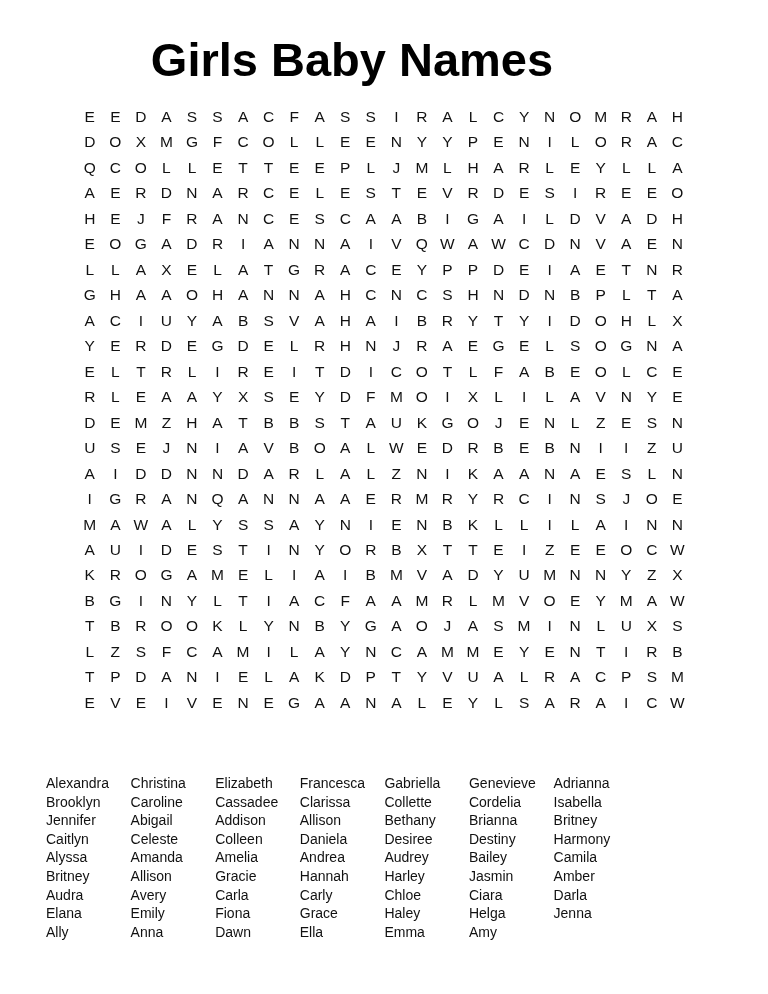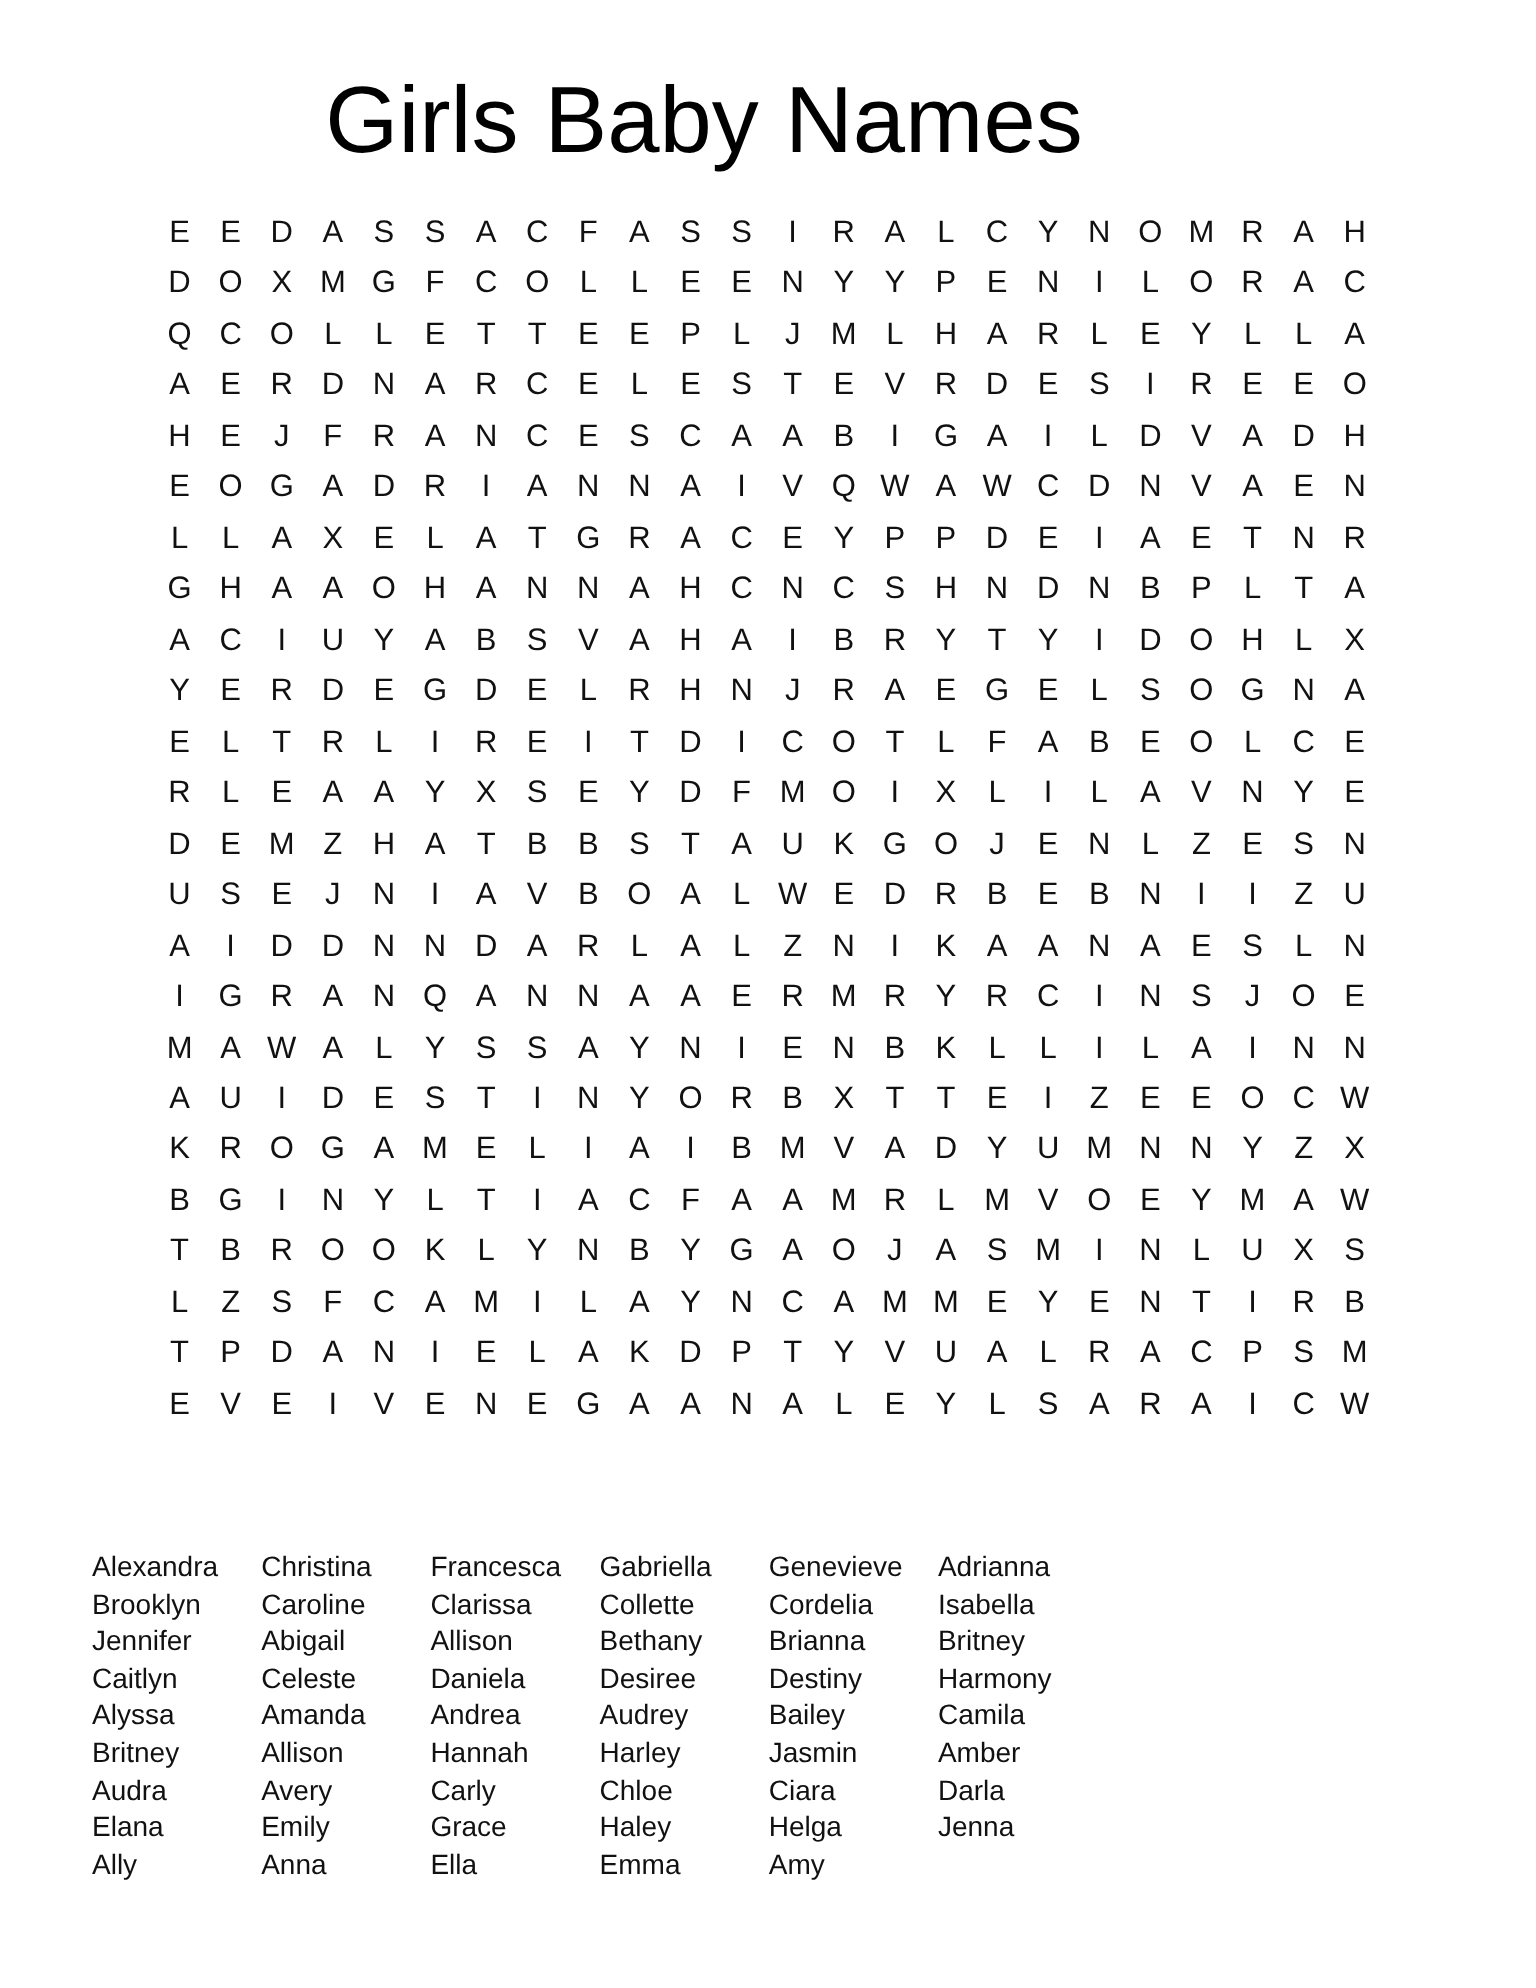--- a/index.html
+++ b/index.html
@@ -1,19 +1,19 @@
 <!DOCTYPE html>
 <html><head>
 <meta charset="utf-8">
 <style>
   html, body { margin: 0; padding: 0; background: #ffffff; }
   body { width: 768px; height: 994px; position: relative; overflow: hidden;
          font-family: "Liberation Sans", sans-serif; color: #000; }
   .title { position: absolute; top: 30px; left: 0; width: 704px; text-align: center;
-           font-size: 47px; line-height: 60px; font-weight: normal; margin: 0; }
+           font-size: 47px; line-height: 60px; font-weight: bold; margin: 0; }
   .grid { position: absolute; left: 77px; top: 104px; display: grid;
           grid-template-columns: repeat(24, 25.55px); grid-auto-rows: 25.48px; }
   .cell { text-align: center; font-size: 15.5px; line-height: 25.48px; color: #111; }
   .words { position: absolute; left: 46px; top: 734px; display: grid;
            grid-template-columns: repeat(8, 84.6px); margin-top: 40px; }
   .word-col { display: flex; flex-direction: column; }
   .word { font-size: 14px; line-height: 18.6px; white-space: nowrap; color: #111; }
 </style>
 </head>
 <body>
@@ -614,20 +614,31 @@
     <div class="word-col">
       <span class="word">Christina</span>
       <span class="word">Caroline</span>
       <span class="word">Abigail</span>
       <span class="word">Celeste</span>
       <span class="word">Amanda</span>
       <span class="word">Allison</span>
       <span class="word">Avery</span>
       <span class="word">Emily</span>
       <span class="word">Anna</span>
+    </div>
+    <div class="word-col">
+      <span class="word">Elizabeth</span>
+      <span class="word">Cassadee</span>
+      <span class="word">Addison</span>
+      <span class="word">Colleen</span>
+      <span class="word">Amelia</span>
+      <span class="word">Gracie</span>
+      <span class="word">Carla</span>
+      <span class="word">Fiona</span>
+      <span class="word">Dawn</span>
     </div>
     <div class="word-col">
       <span class="word">Francesca</span>
       <span class="word">Clarissa</span>
       <span class="word">Allison</span>
       <span class="word">Daniela</span>
       <span class="word">Andrea</span>
       <span class="word">Hannah</span>
       <span class="word">Carly</span>
       <span class="word">Grace</span>

